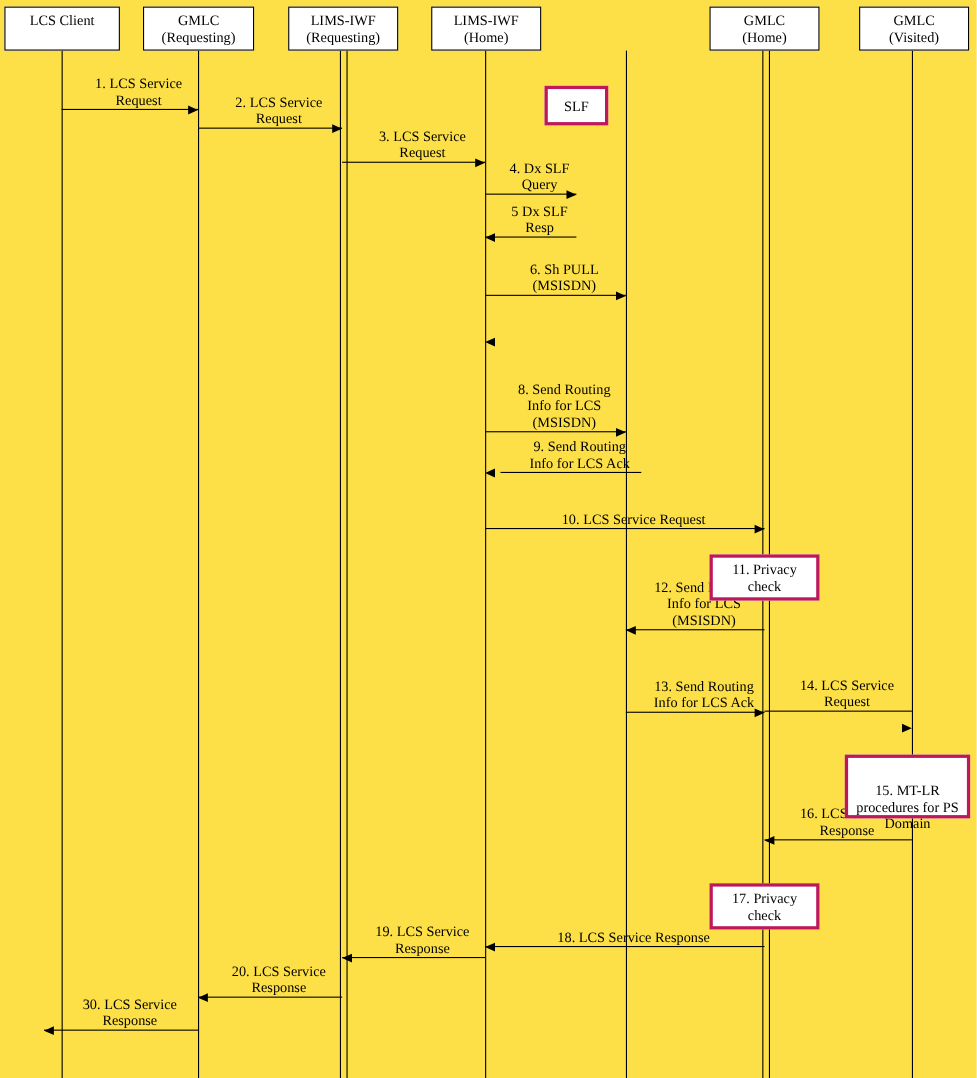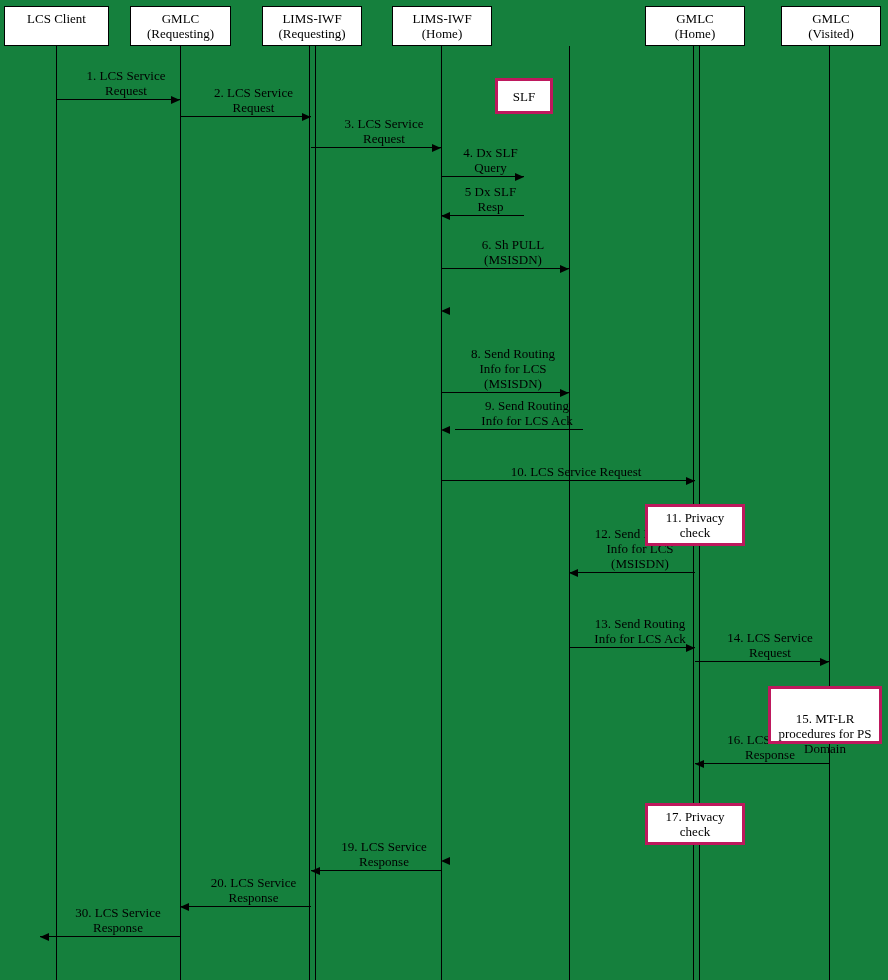--- a/index.html
+++ b/index.html
@@ -4,21 +4,21 @@
 <style>
   html, body {
     margin: 0;
     padding: 0;
     background: #ffffff;
   }
   #canvas {
     position: relative;
     width: 888px;
     height: 980px;
-    background: #15803d;
+    background: #fde047;
     font-family: "Liberation Serif", serif;
     color: #000000;
     overflow: hidden;
   }
   .actor-box {
     position: absolute;
     border: 1px solid #000;
     background: #fff;
     text-align: center;
     font-size: 13px;
@@ -183,32 +183,36 @@
 Info for LCS
 (MSISDN)</div>
     </div>
     <div class="arrowhead left" style="top: 569px; left: 569px;"></div>
     <div class="msg" style="left: 569px; width: 126px; top: 618px; height: 30px;">
       <div class="line"></div>
       <div class="label">13. Send Routing
 Info for LCS Ack</div>
     </div>
     <div class="arrowhead right" style="top: 644px; left: 686px;"></div>
-    <div class="msg" style="left: 695px; width: 134px; top: 632px; height: 30px; padding-left: 47px;">
+    <div class="msg" style="left: 695px; width: 134px; top: 617px; height: 30px; padding-left: 47px;">
       <div class="line"></div>
       <div class="label">14. LCS Service
 Request</div>
     </div>
     <div class="arrowhead right" style="top: 658px; left: 820px;"></div>
     <div class="msg" style="left: 695px; width: 134px; top: 734px; height: 30px;">
       <div class="line"></div>
       <div class="label">16. LCS Service
 Response</div>
     </div>
     <div class="arrowhead left" style="top: 760px; left: 695px;"></div>
+    <div class="msg" style="left: 441px; width: 254px; top: 846px; height: 15px;">
+      <div class="line"></div>
+      <div class="label">18. LCS Service Response</div>
+    </div>
     <div class="arrowhead left" style="top: 857px; left: 441px;"></div>
     <div class="msg" style="left: 311px; width: 130px; top: 841px; height: 30px;">
       <div class="line"></div>
       <div class="label">19. LCS Service
 Response</div>
     </div>
     <div class="arrowhead left" style="top: 867px; left: 311px;"></div>
     <div class="msg" style="left: 180px; width: 131px; top: 877px; height: 30px;">
       <div class="line"></div>
       <div class="label">20. LCS Service

